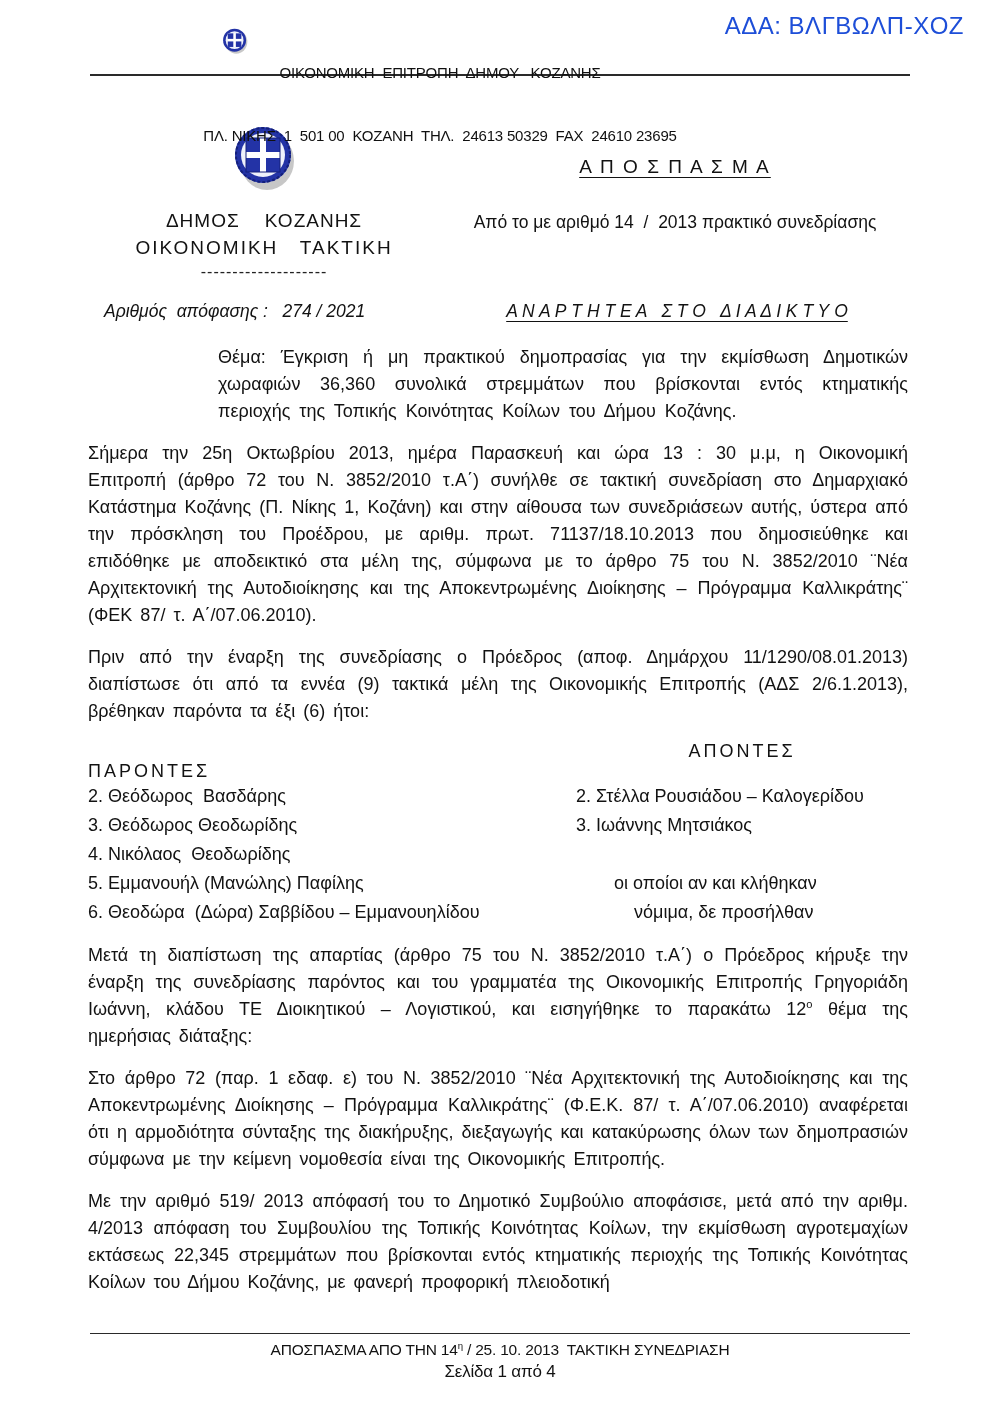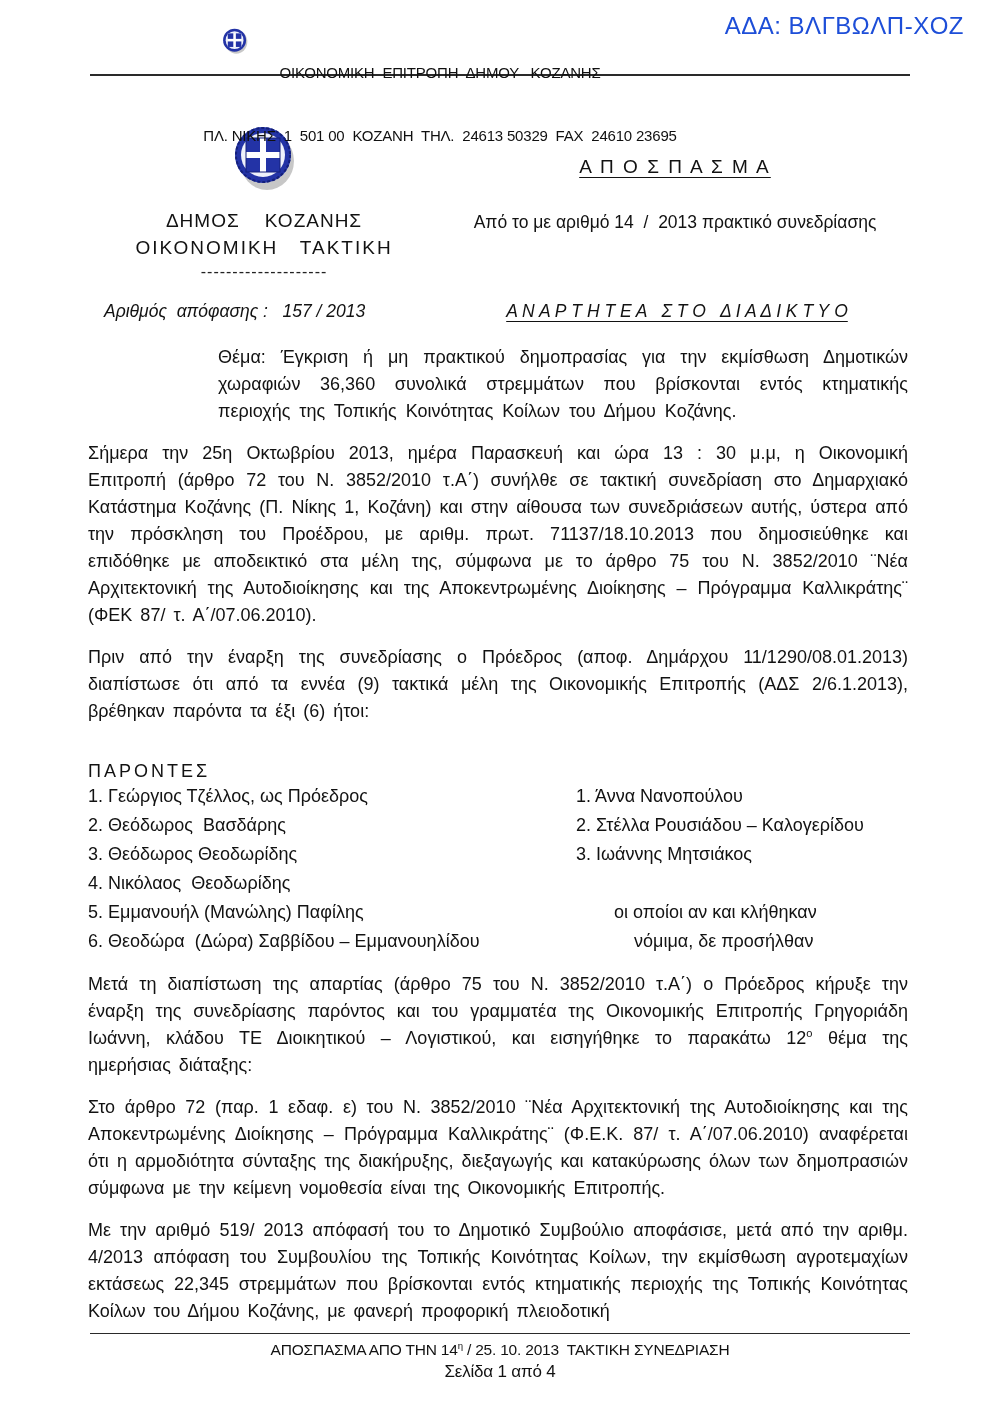--- a/index.html
+++ b/index.html
@@ -123,39 +123,36 @@
       <div class="org-comm">ΟΙΚΟΝΟΜΙΚΗ   ΤΑΚΤΙΚΗ</div>
       <div class="org-divider">--------------------</div>
     </div>
     <div class="head-right">
       <div class="apospasma-title">Α Π Ο Σ Π Α Σ Μ Α</div>
       <div class="apospasma-sub">Από το με αριθμό 14  /  2013 πρακτικό συνεδρίασης</div>
     </div>
   </div>
 
   <div class="decision-row">
-    <div class="decision-num">Αριθμός  απόφασης :   157 / 2013</div>
+    <div class="decision-num">Αριθμός  απόφασης :   274 / 2021</div>
     <div class="decision-net">Α Ν Α Ρ Τ Η Τ Ε Α   Σ Τ Ο   Δ Ι Α Δ Ι Κ Τ Υ Ο</div>
   </div>
 
   <div class="content">
 
     <div class="theme">Θέμα:  Έγκριση ή μη πρακτικού δημοπρασίας για την εκμίσθωση Δημοτικών χωραφιών 36,360 συνολικά στρεμμάτων που βρίσκονται εντός κτηματικής περιοχής της Τοπικής Κοινότητας Κοίλων του Δήμου Κοζάνης.</div>
 
     <div class="para">Σήμερα την 25η Οκτωβρίου 2013, ημέρα Παρασκευή και ώρα 13 : 30 μ.μ, η Οικονομική Επιτροπή (άρθρο 72 του Ν. 3852/2010 τ.Α΄) συνήλθε σε τακτική συνεδρίαση στο Δημαρχιακό Κατάστημα Κοζάνης (Π. Νίκης 1, Κοζάνη) και στην αίθουσα των συνεδριάσεων αυτής, ύστερα από την πρόσκληση του Προέδρου, με αριθμ. πρωτ. 71137/18.10.2013 που δημοσιεύθηκε και επιδόθηκε με αποδεικτικό στα μέλη της, σύμφωνα με το άρθρο 75 του Ν. 3852/2010 ¨Νέα Αρχιτεκτονική της Αυτοδιοίκησης και της Αποκεντρωμένης Διοίκησης – Πρόγραμμα Καλλικράτης¨ (ΦΕΚ 87/ τ. Α΄/07.06.2010).</div>
 
     <div class="para">Πριν από την έναρξη της συνεδρίασης ο Πρόεδρος (αποφ. Δημάρχου 11/1290/08.01.2013) διαπίστωσε ότι από τα εννέα (9) τακτικά μέλη της Οικονομικής Επιτροπής (ΑΔΣ 2/6.1.2013), βρέθηκαν παρόντα τα έξι (6) ήτοι:</div>
 
     <div class="att">
       <div class="att-heads">
         <div class="h-left">ΠΑΡΟΝΤΕΣ</div>
-      </div>
-      <div class="att-row">
-        <div class="att-left">1. Γεώργιος Τζέλλος, ως Πρόεδρος</div>
-        <div class="att-right">1. Άννα Νανοπούλου</div>
+        <div class="h-right">ΑΠΟΝΤΕΣ</div>
       </div>
       <div class="att-row">
         <div class="att-left">2. Θεόδωρος  Βασδάρης</div>
         <div class="att-right">2. Στέλλα Ρουσιάδου – Καλογερίδου</div>
       </div>
       <div class="att-row">
         <div class="att-left">3. Θεόδωρος Θεοδωρίδης</div>
         <div class="att-right">3. Ιωάννης Μητσιάκος</div>
       </div>
       <div class="att-row">

